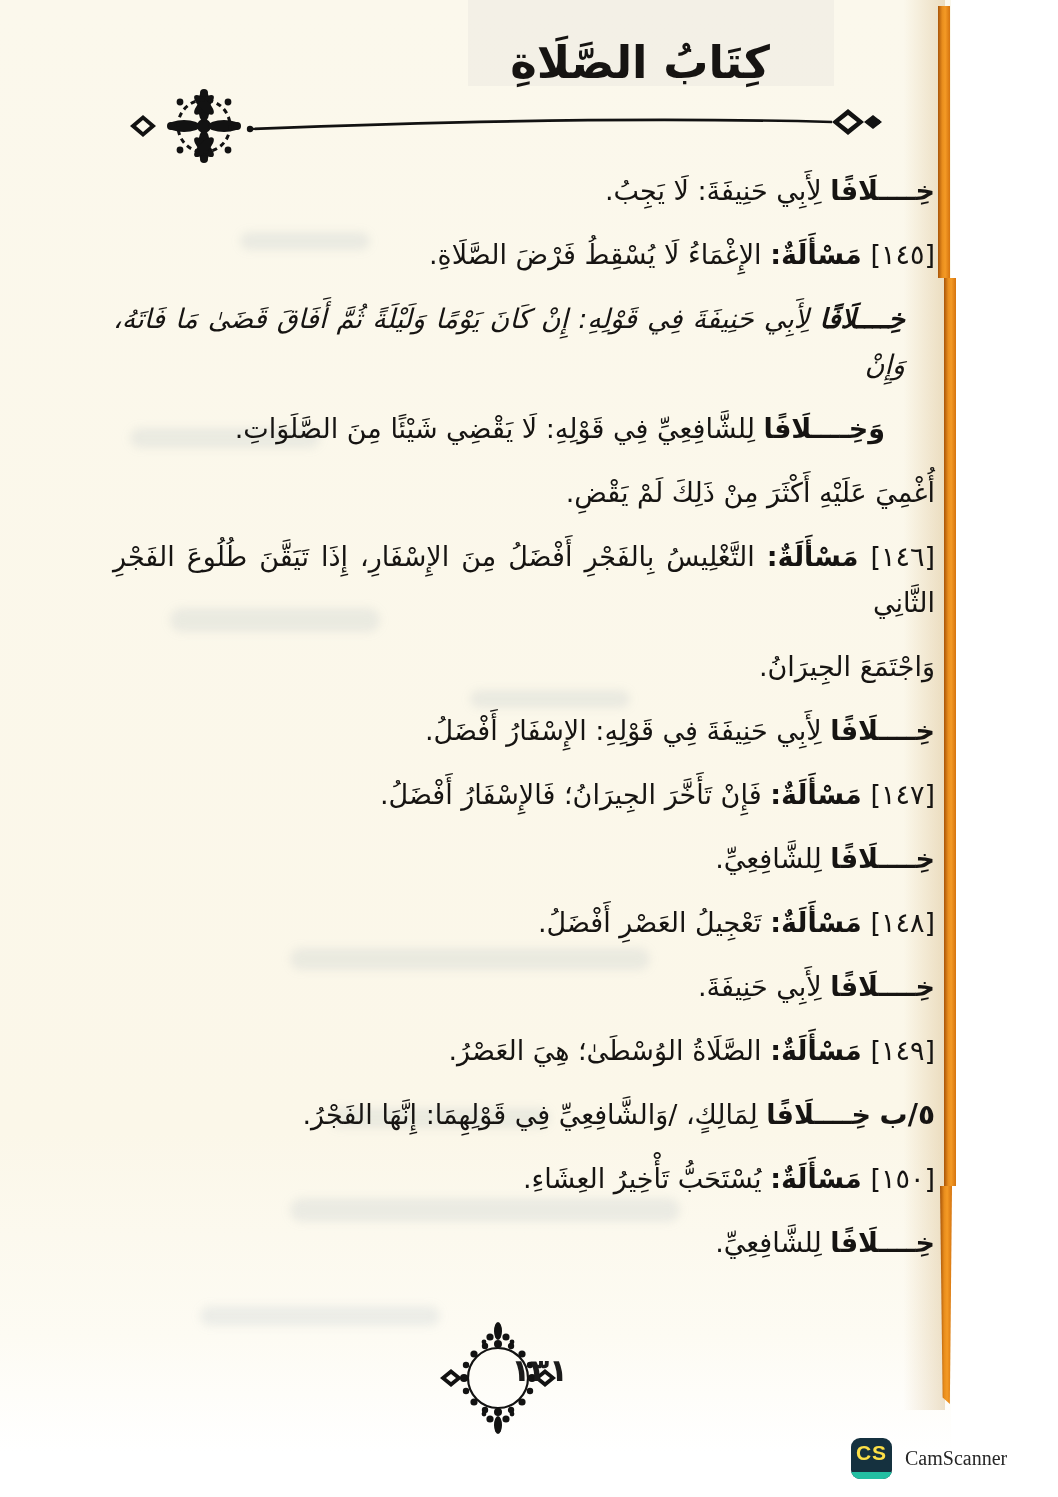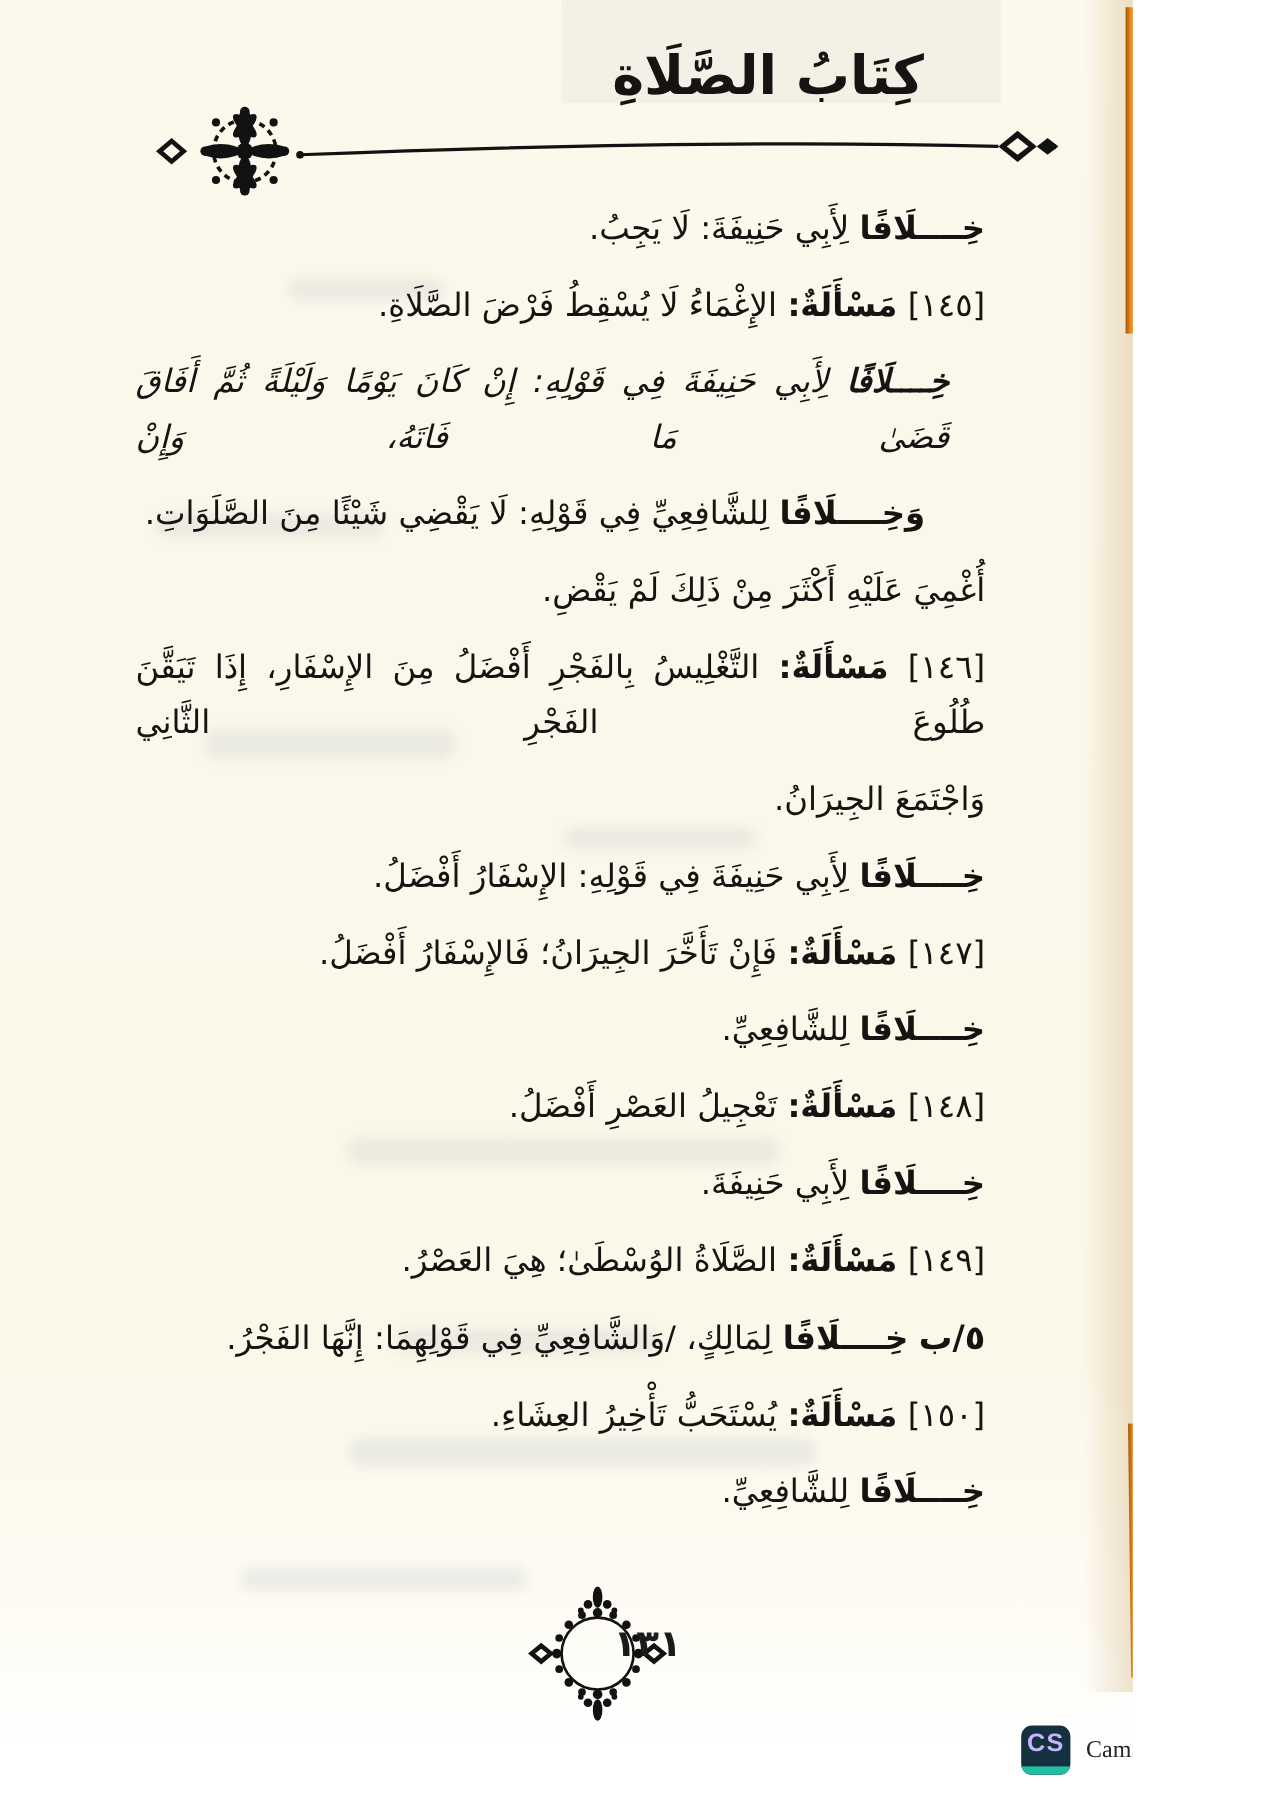--- a/index.html
+++ b/index.html
@@ -1,16 +1,16 @@
 <!DOCTYPE html>
 <html lang="ar"><head>
 <meta charset="utf-8">
 <style>
   html,body{margin:0;padding:0;background:#ffffff;}
-  .page{position:relative;width:944px;height:1497px;background:#ffffff;overflow:hidden;
+  .page{position:relative;width:1058px;height:1497px;background:#ffffff;overflow:hidden;
         font-family:"DejaVu Sans",sans-serif;color:#161412;}
   
   .paper{position:absolute;left:0;top:0;width:951px;height:1452px;
          background:linear-gradient(180deg,#fbf8ec 0%,#fbf7e9 78%,#fdfbf3 92%,#ffffff 100%);}
   .paper-edge-shade{position:absolute;left:896px;top:0;width:49px;height:1410px;
          background:linear-gradient(270deg,rgba(205,170,110,.35),rgba(205,170,110,0) 85%);}
   .title-wash{position:absolute;left:468px;top:0;width:366px;height:86px;background:rgba(175,175,175,.10);}
   
   .strip{position:absolute;background:linear-gradient(90deg,#a85408 0%,#e88d1d 35%,#f49a25 60%,#d5740f 100%);}
   .strip.s1{left:938px;top:6px;width:12px;height:272px;}
@@ -34,21 +34,21 @@
   .kw{font-weight:bold;}
   .num{font-weight:normal;}
   .marker{font-weight:bold;font-size:28px;}
   
   .folio-ornament{position:absolute;left:428px;top:1320px;width:140px;height:116px;}
   .folio-number{position:absolute;left:428px;top:1352px;width:140px;text-align:right;
                 font-size:31px;font-weight:bold;color:#1b1b1b;}
   
   .watermark{position:absolute;left:851px;top:1438px;display:flex;align-items:center;gap:13px;}
   .cs-badge{position:relative;width:41px;height:41px;background:#15313f;border-radius:9px;overflow:hidden;}
-  .cs-badge .cs-text{position:absolute;left:0;top:3px;width:100%;text-align:center;color:#c4b5fd;
+  .cs-badge .cs-text{position:absolute;left:0;top:3px;width:100%;text-align:center;color:#fde047;
                      font-family:"Liberation Sans",sans-serif;font-weight:bold;font-size:21px;letter-spacing:1px;}
   .cs-badge .cs-teal{position:absolute;left:0;bottom:0;width:100%;height:7px;background:#23bfa2;}
   .wm-name{font-family:"Liberation Serif",serif;font-size:20px;color:#262626;}
   svg .ink{fill:#121212;}
   svg .ink-line{stroke:#121212;fill:none;}
 </style>
 </head>
 <body>
 
 <div class="page">

